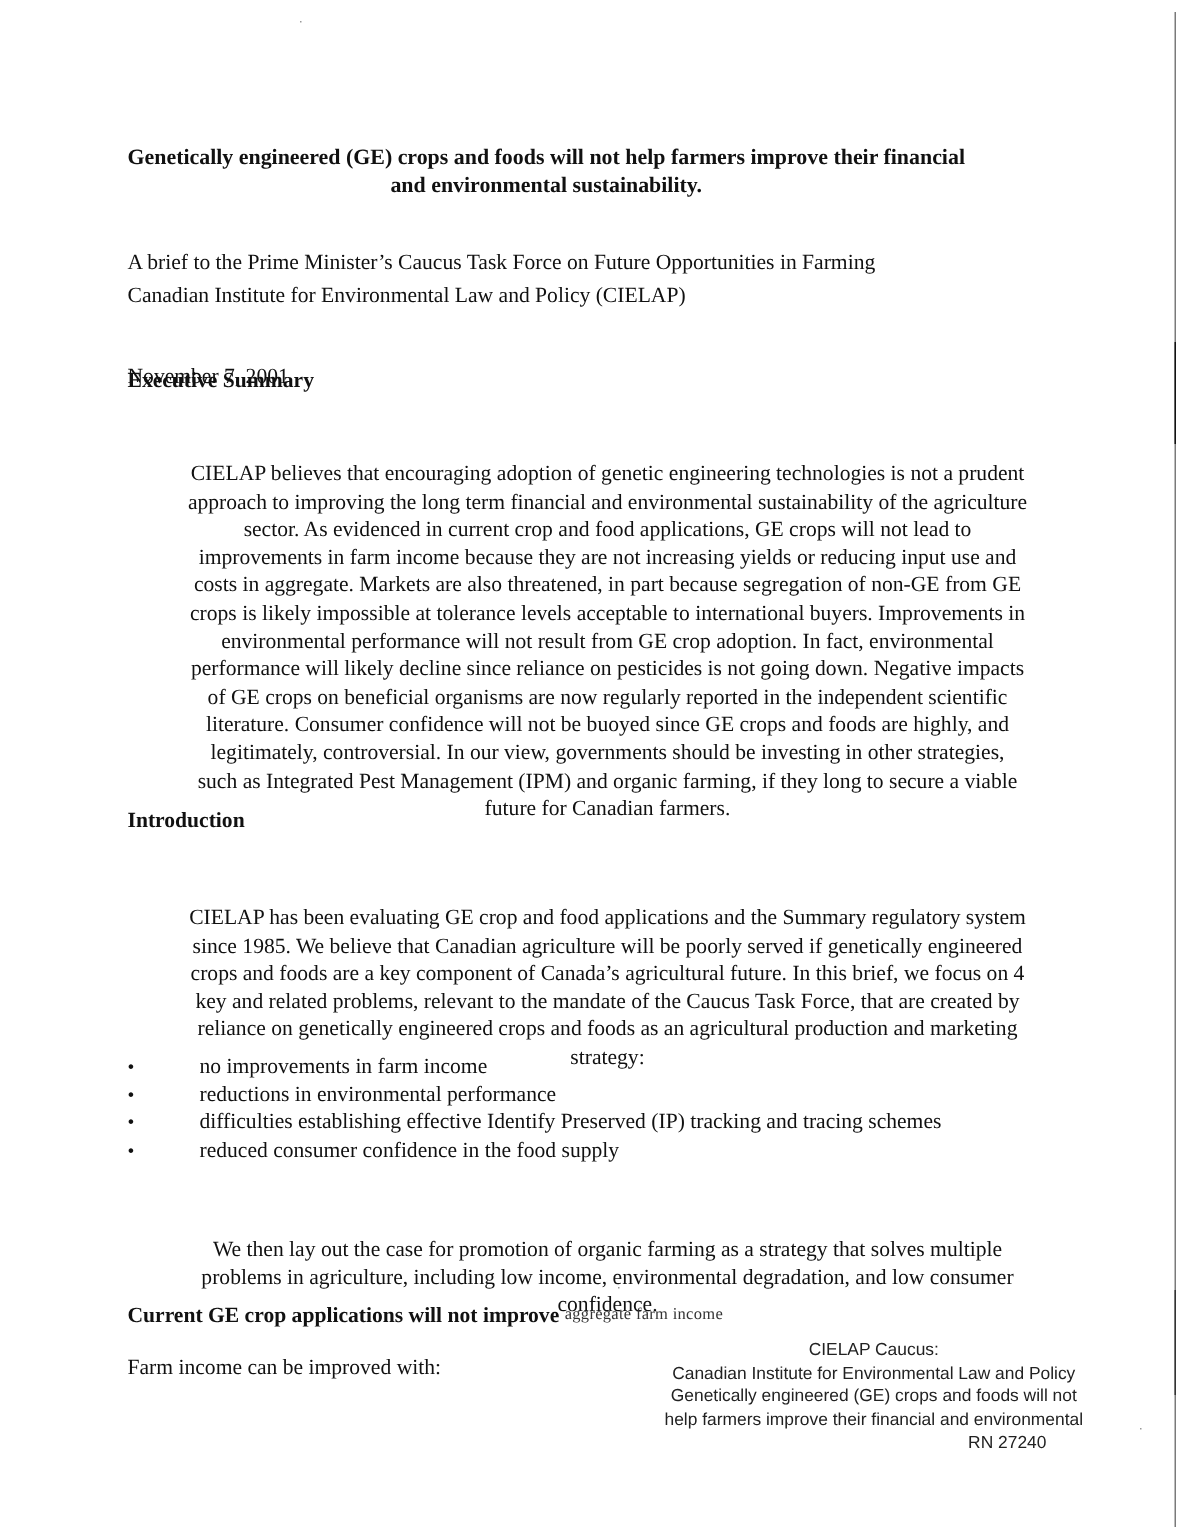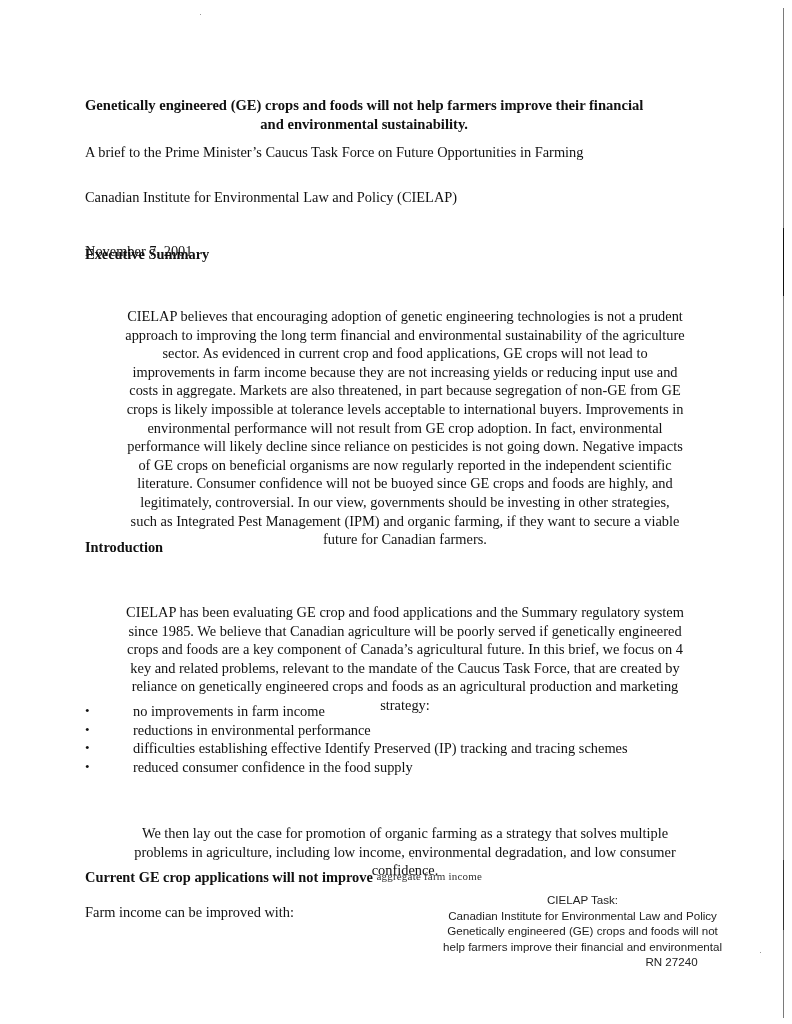--- a/index.html
+++ b/index.html
@@ -33,40 +33,40 @@
 </head>
 <body>
 
 <div class="page">
 
   <div class="t title">
     <div>Genetically engineered (GE) crops and foods will not help farmers improve their financial</div>
     <div>and environmental sustainability.</div>
   </div>
 
-  <div class="t" style="top:143px;">A brief to the Prime Minister’s Caucus Task Force on Future Opportunities in Farming</div>
+  <div class="t" style="top:166px;">A brief to the Prime Minister’s Caucus Task Force on Future Opportunities in Farming</div>
 
   <div class="t" style="top:188px;">Canadian Institute for Environmental Law and Policy (CIELAP)</div>
   <div class="t" style="top:206px;margin-top:36px;">November 7, 2001</div>
 
   <div class="t b" style="top:245px;">Executive Summary</div>
 
   <div class="t para" style="top:278px;">
     <div>CIELAP believes that encouraging adoption of genetic engineering technologies is not a prudent</div>
     <div>approach to improving the long term financial and environmental sustainability of the agriculture</div>
     <div>sector.  As evidenced in current crop and food applications, GE crops will not lead to</div>
     <div>improvements in farm income because they are not increasing yields or reducing input use and</div>
     <div>costs in aggregate.  Markets are also threatened, in part because segregation of non-GE from GE</div>
     <div>crops is likely impossible at tolerance levels acceptable to international buyers.  Improvements in</div>
     <div>environmental performance will not result from GE crop adoption.  In fact, environmental</div>
     <div>performance will likely decline since reliance on pesticides is not going down.  Negative impacts</div>
     <div>of GE crops on beneficial organisms are now regularly reported in the independent scientific</div>
     <div>literature.  Consumer confidence will not be buoyed since GE crops and foods are highly, and</div>
     <div>legitimately, controversial.   In our view, governments should be investing in other strategies,</div>
-    <div>such as Integrated Pest Management (IPM) and organic farming, if they want to secure a viable</div>
+    <div>such as Integrated Pest Management (IPM) and organic farming, if they long to secure a viable</div>
     <div>future for Canadian farmers.</div>
   </div>
 
   <div class="t b" style="top:538px;">Introduction</div>
 
   <div class="t para" style="top:574px;">
     <div>CIELAP has been evaluating GE crop and food applications and the Summary regulatory system</div>
     <div>since 1985.  We believe that Canadian agriculture will be poorly served if genetically engineered</div>
     <div>crops and foods are a key component of Canada’s agricultural future.  In this brief, we focus on 4</div>
     <div>key and related problems, relevant to the mandate of the Caucus Task Force, that are created by</div>
@@ -100,21 +100,21 @@
   </div>
 
   <div class="t b" style="top:867px;">
     <span>Current GE crop applications will not improve</span>
     <span class="heading-fade">aggregate farm income</span>
   </div>
 
   <div class="t" style="top:903px;">Farm income can be improved with:</div>
 
   <div class="label">
-    <div>CIELAP Task:</div>
+    <div>CIELAP Caucus:</div>
     <div>Canadian Institute for Environmental Law and Policy</div>
     <div>Genetically engineered (GE) crops and foods will not</div>
     <div>help farmers improve their financial and environmental</div>
     <div class="rn">RN 27240</div>
   </div>
 
   <div class="edge-line"></div>
   <div class="edge-line dark1"></div>
   <div class="edge-line dark2"></div>
   <div class="speck" style="left:200px; top:14px;"></div>

